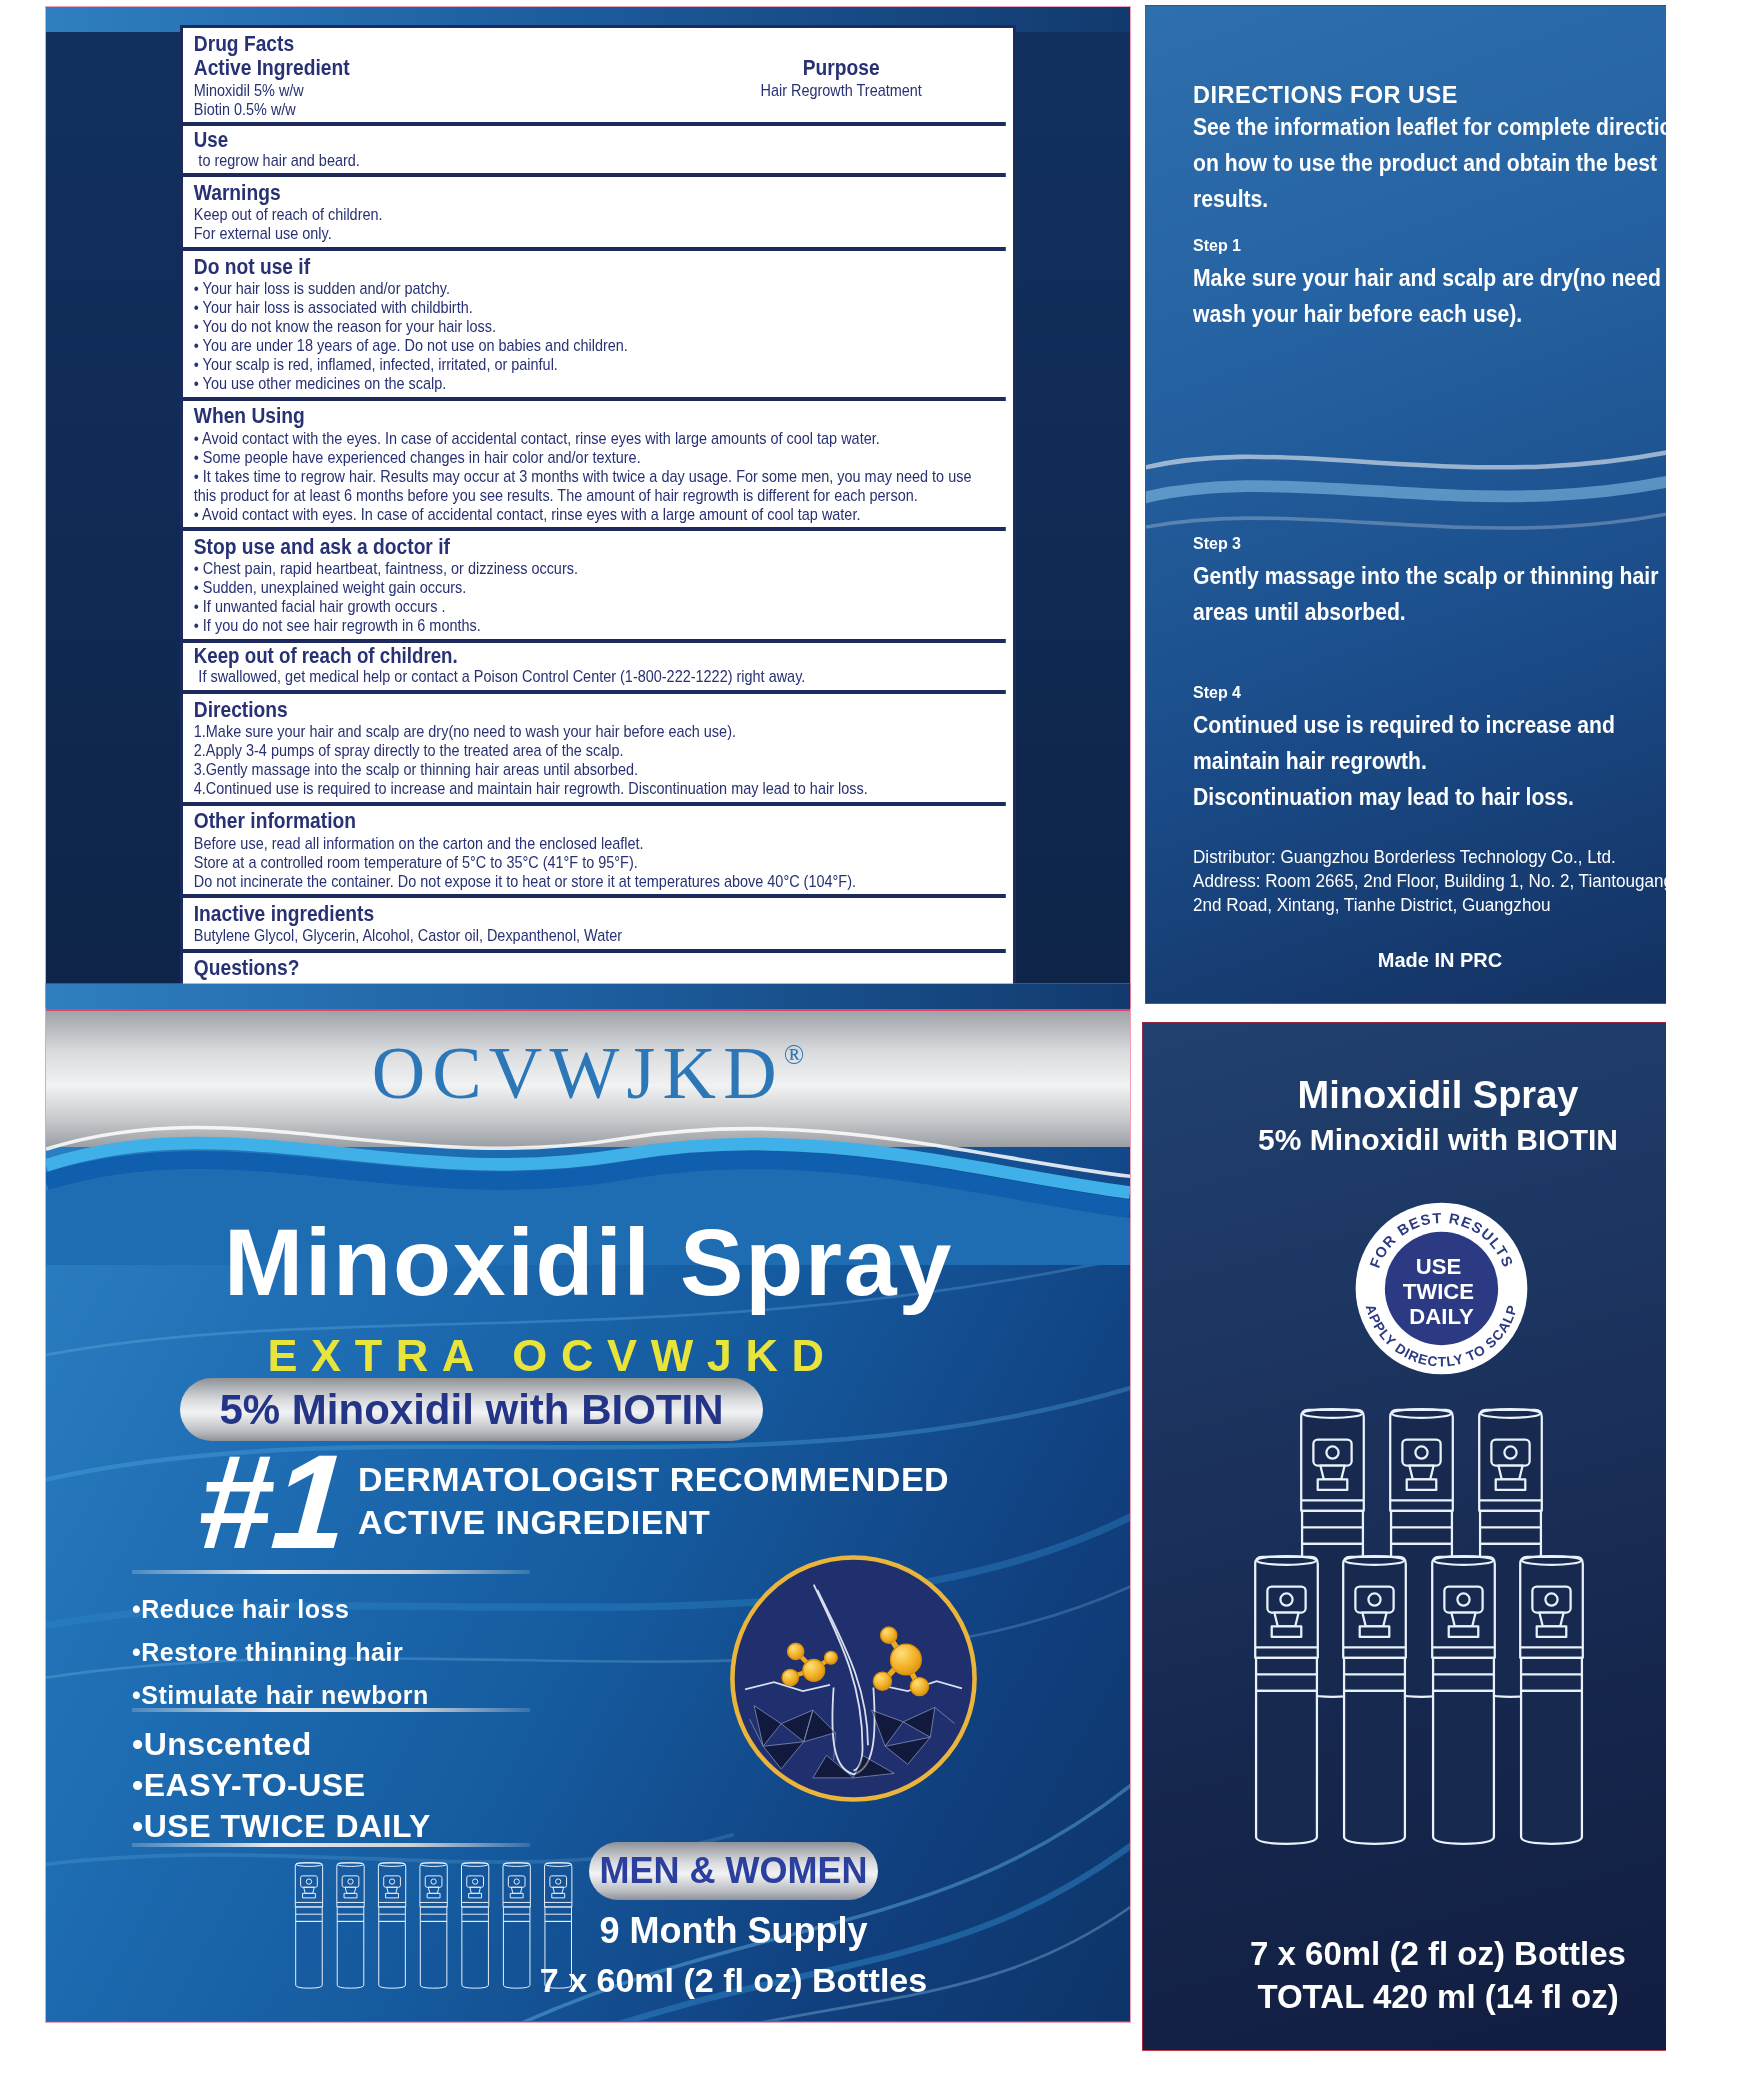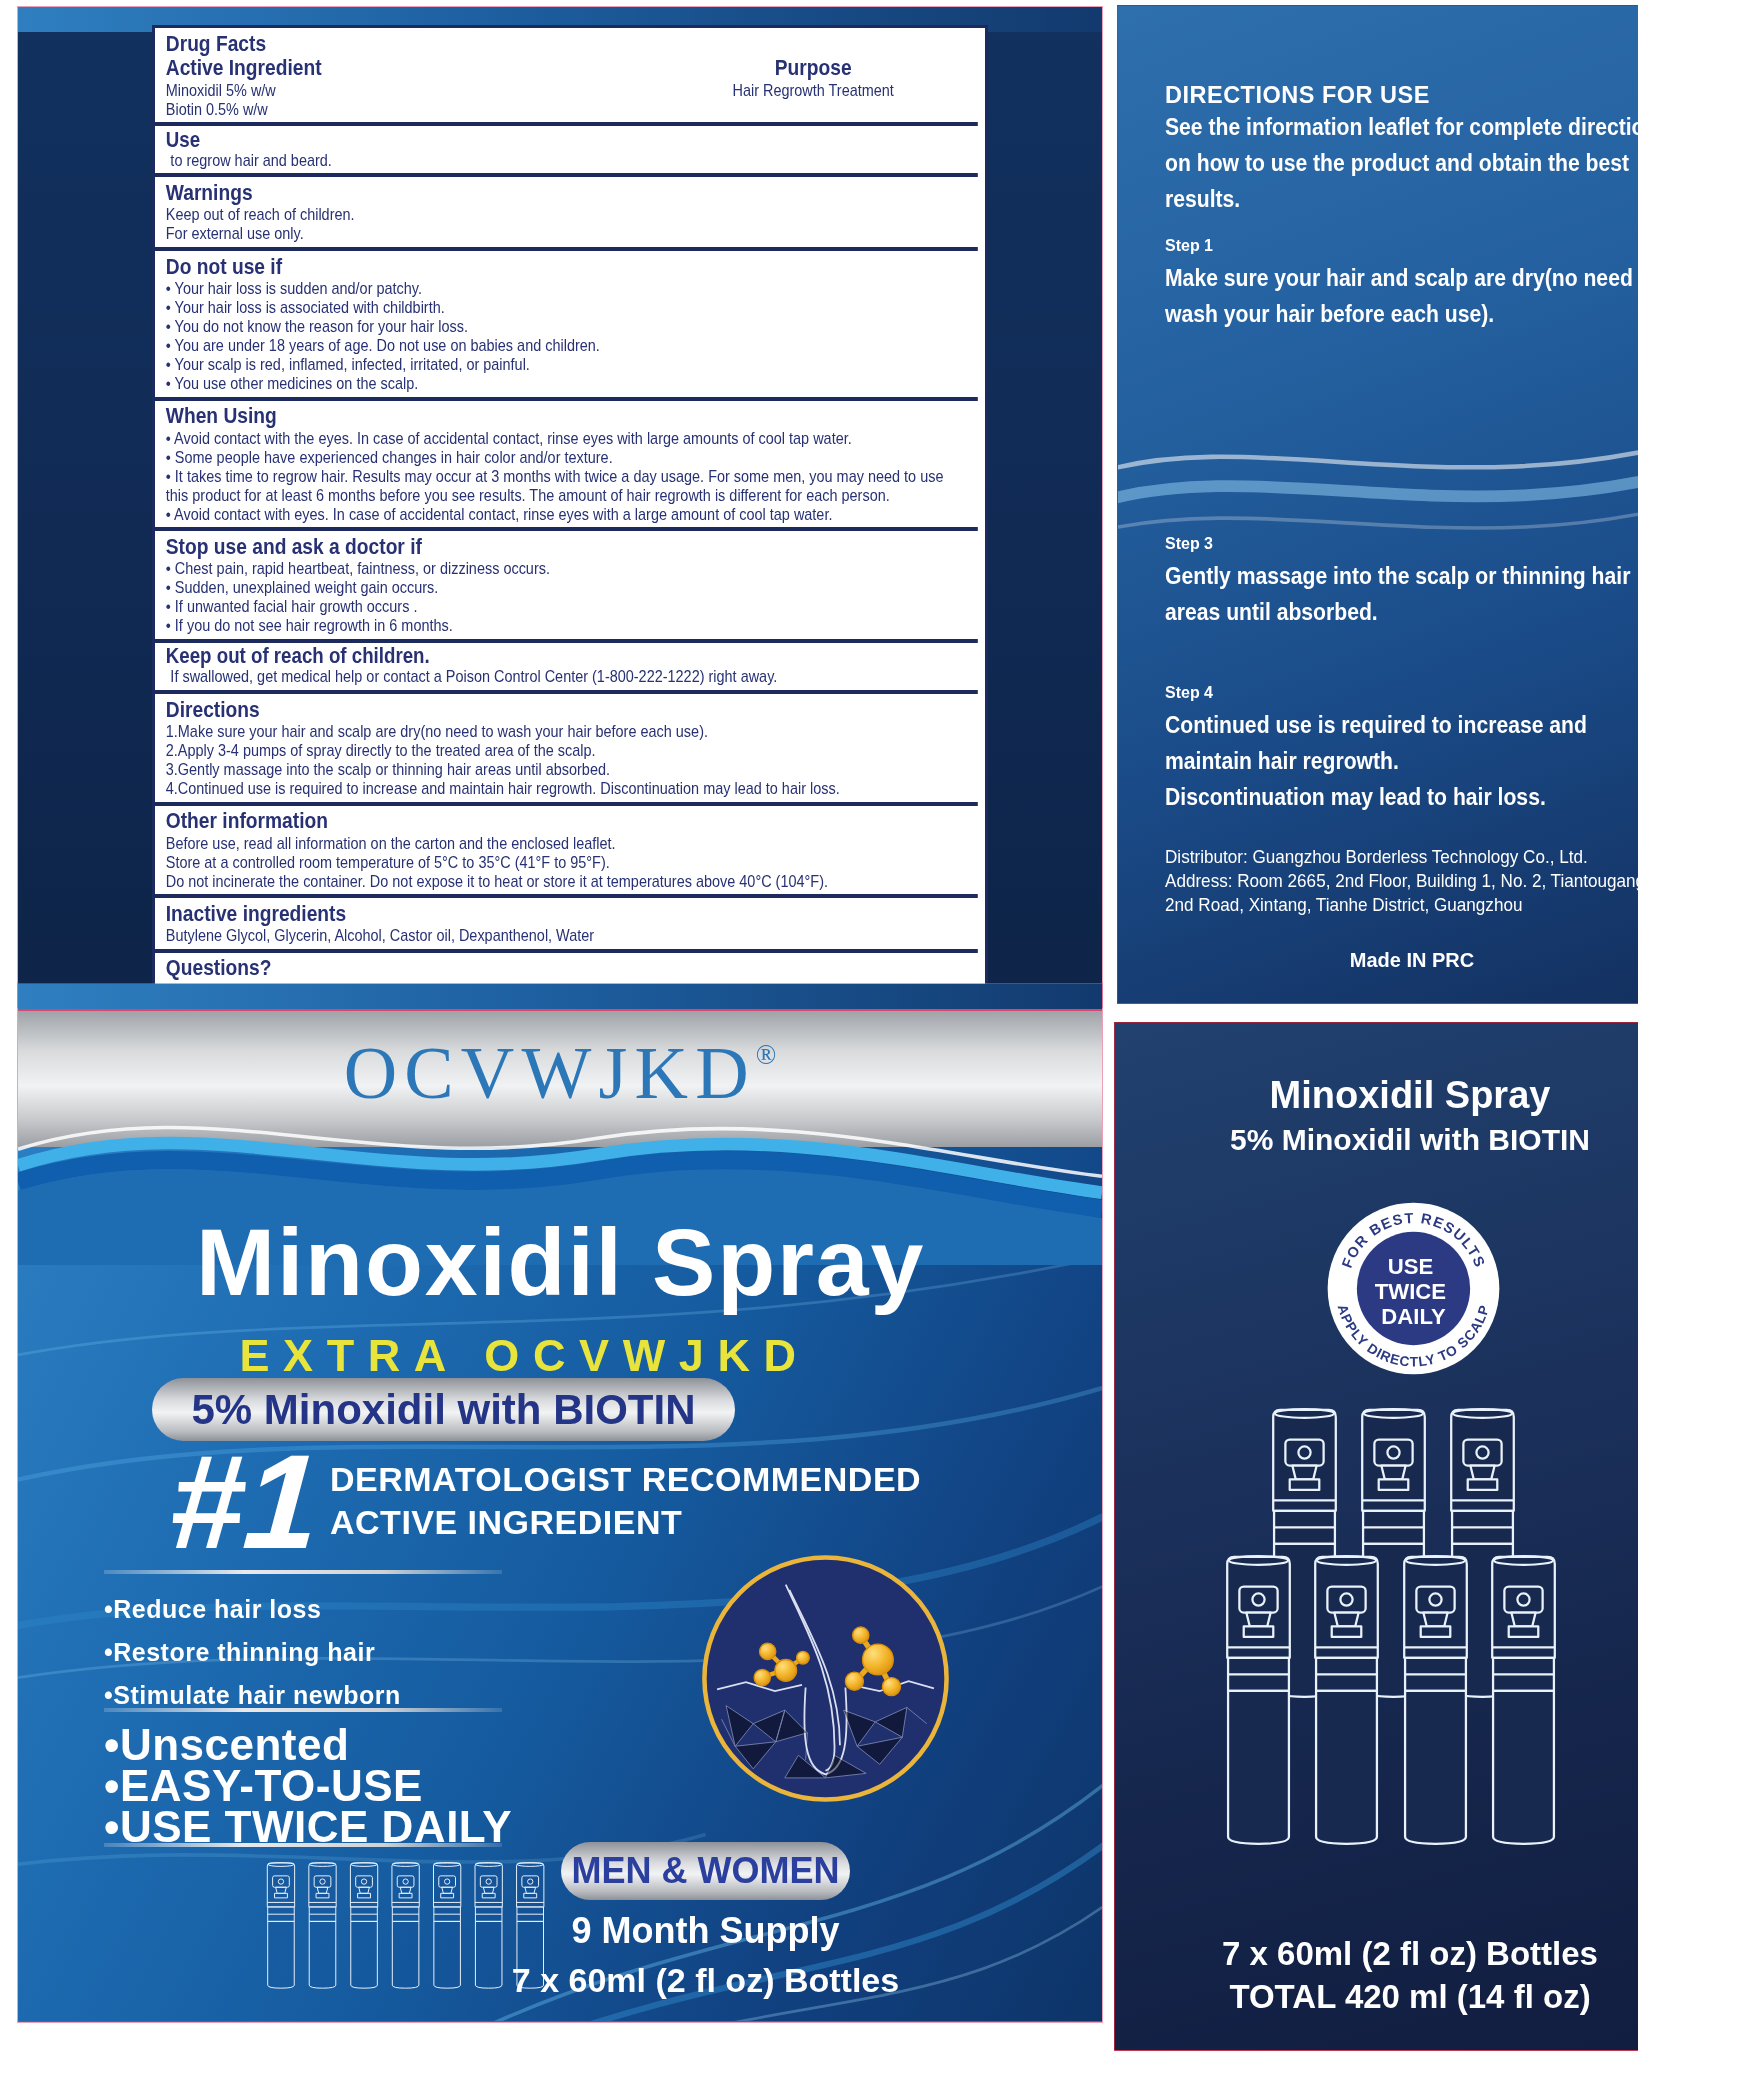--- a/index.html
+++ b/index.html
@@ -1,17 +1,17 @@
 <!DOCTYPE html>
 <html style="font-size:14.5px"><head>
 <meta charset="utf-8">
 <style>
   html,body{margin:0;padding:0;background:#ffffff;}
   #page{position:relative;width:1638px;height:2091px;background:#ffffff;overflow:hidden;
-        font-family:"Liberation Sans",sans-serif;}
+        font-family:"Liberation Sans",sans-serif;margin-left:28px;}
   .abs{position:absolute;}
 
   
   #panel-tl{left:18px;top:7.2px;width:1084px;height:1000px;
     background:linear-gradient(180deg,#12315f 0%,#102a54 55%,#0e2448 100%);
     outline:0.9px solid rgba(220,80,120,.55);}
   #tl-topband{left:0;top:0;width:100%;height:25px;
     background:linear-gradient(90deg,#2f7fc0 0%,#1d5e9f 45%,#123a6e 100%);}
   #df-box{left:134px;top:18px;width:830px;background:#ffffff;border:3.6px solid #1d2a5e;overflow:hidden;}
   #df-wrap{width:968px;transform:scaleX(.85);transform-origin:0 0;color:#273173;}
@@ -56,21 +56,21 @@
   #front-pill{left:134px;top:394px;width:583px;height:63px;border-radius:32px;z-index:6;
     background:linear-gradient(180deg,#8e9298 0%,#d8dadd 35%,#f2f3f4 55%,#b9bcc0 85%,#8e9298 100%);
     text-align:center;line-height:63px;font-size:42px;font-weight:bold;color:#243486;}
   #front-rank{left:152px;top:450px;font-size:134px;font-weight:bold;font-style:italic;z-index:6;
               transform:skewX(-4deg);line-height:136px;}
   #front-ranklines{left:312px;top:474px;font-size:34px;line-height:43px;font-weight:bold;
                    white-space:pre-line;z-index:6;letter-spacing:0.5px;}
   .front-div{height:3.6px;background:linear-gradient(90deg,rgba(240,240,240,.2),#e8eaec 35%,#cfd2d5 70%,rgba(240,240,240,.15));z-index:6;}
   #front-benefits{left:86px;top:604px;font-size:25px;line-height:43px;font-weight:bold;
                   white-space:pre-line;z-index:6;letter-spacing:0.5px;}
-  #front-features{left:86px;top:740px;font-size:44px;line-height:41px;font-weight:bold;
+  #front-features{left:86px;top:740px;font-size:32px;line-height:41px;font-weight:bold;
                   white-space:pre-line;z-index:6;letter-spacing:0.5px;}
   #front-audience{left:543px;top:858px;width:289px;height:58px;border-radius:29px;z-index:6;
     background:linear-gradient(180deg,#8e9298 0%,#d8dadd 35%,#f2f3f4 55%,#b9bcc0 85%,#8e9298 100%);
     text-align:center;line-height:58px;font-size:36px;font-weight:bold;color:#2b3f9e;}
   #front-supply{left:407px;top:926px;width:561px;text-align:center;font-size:36px;font-weight:bold;z-index:6;}
   #front-pack{left:362px;top:977px;width:651px;text-align:center;font-size:34px;font-weight:bold;z-index:6;}
   #small-bottles{left:244px;top:874px;width:289px;height:138px;z-index:6;--bfill:rgba(20,80,150,.25);--bstroke:#e9f1fa;}
   #follicle{left:681px;top:568px;z-index:6;}
 
   

